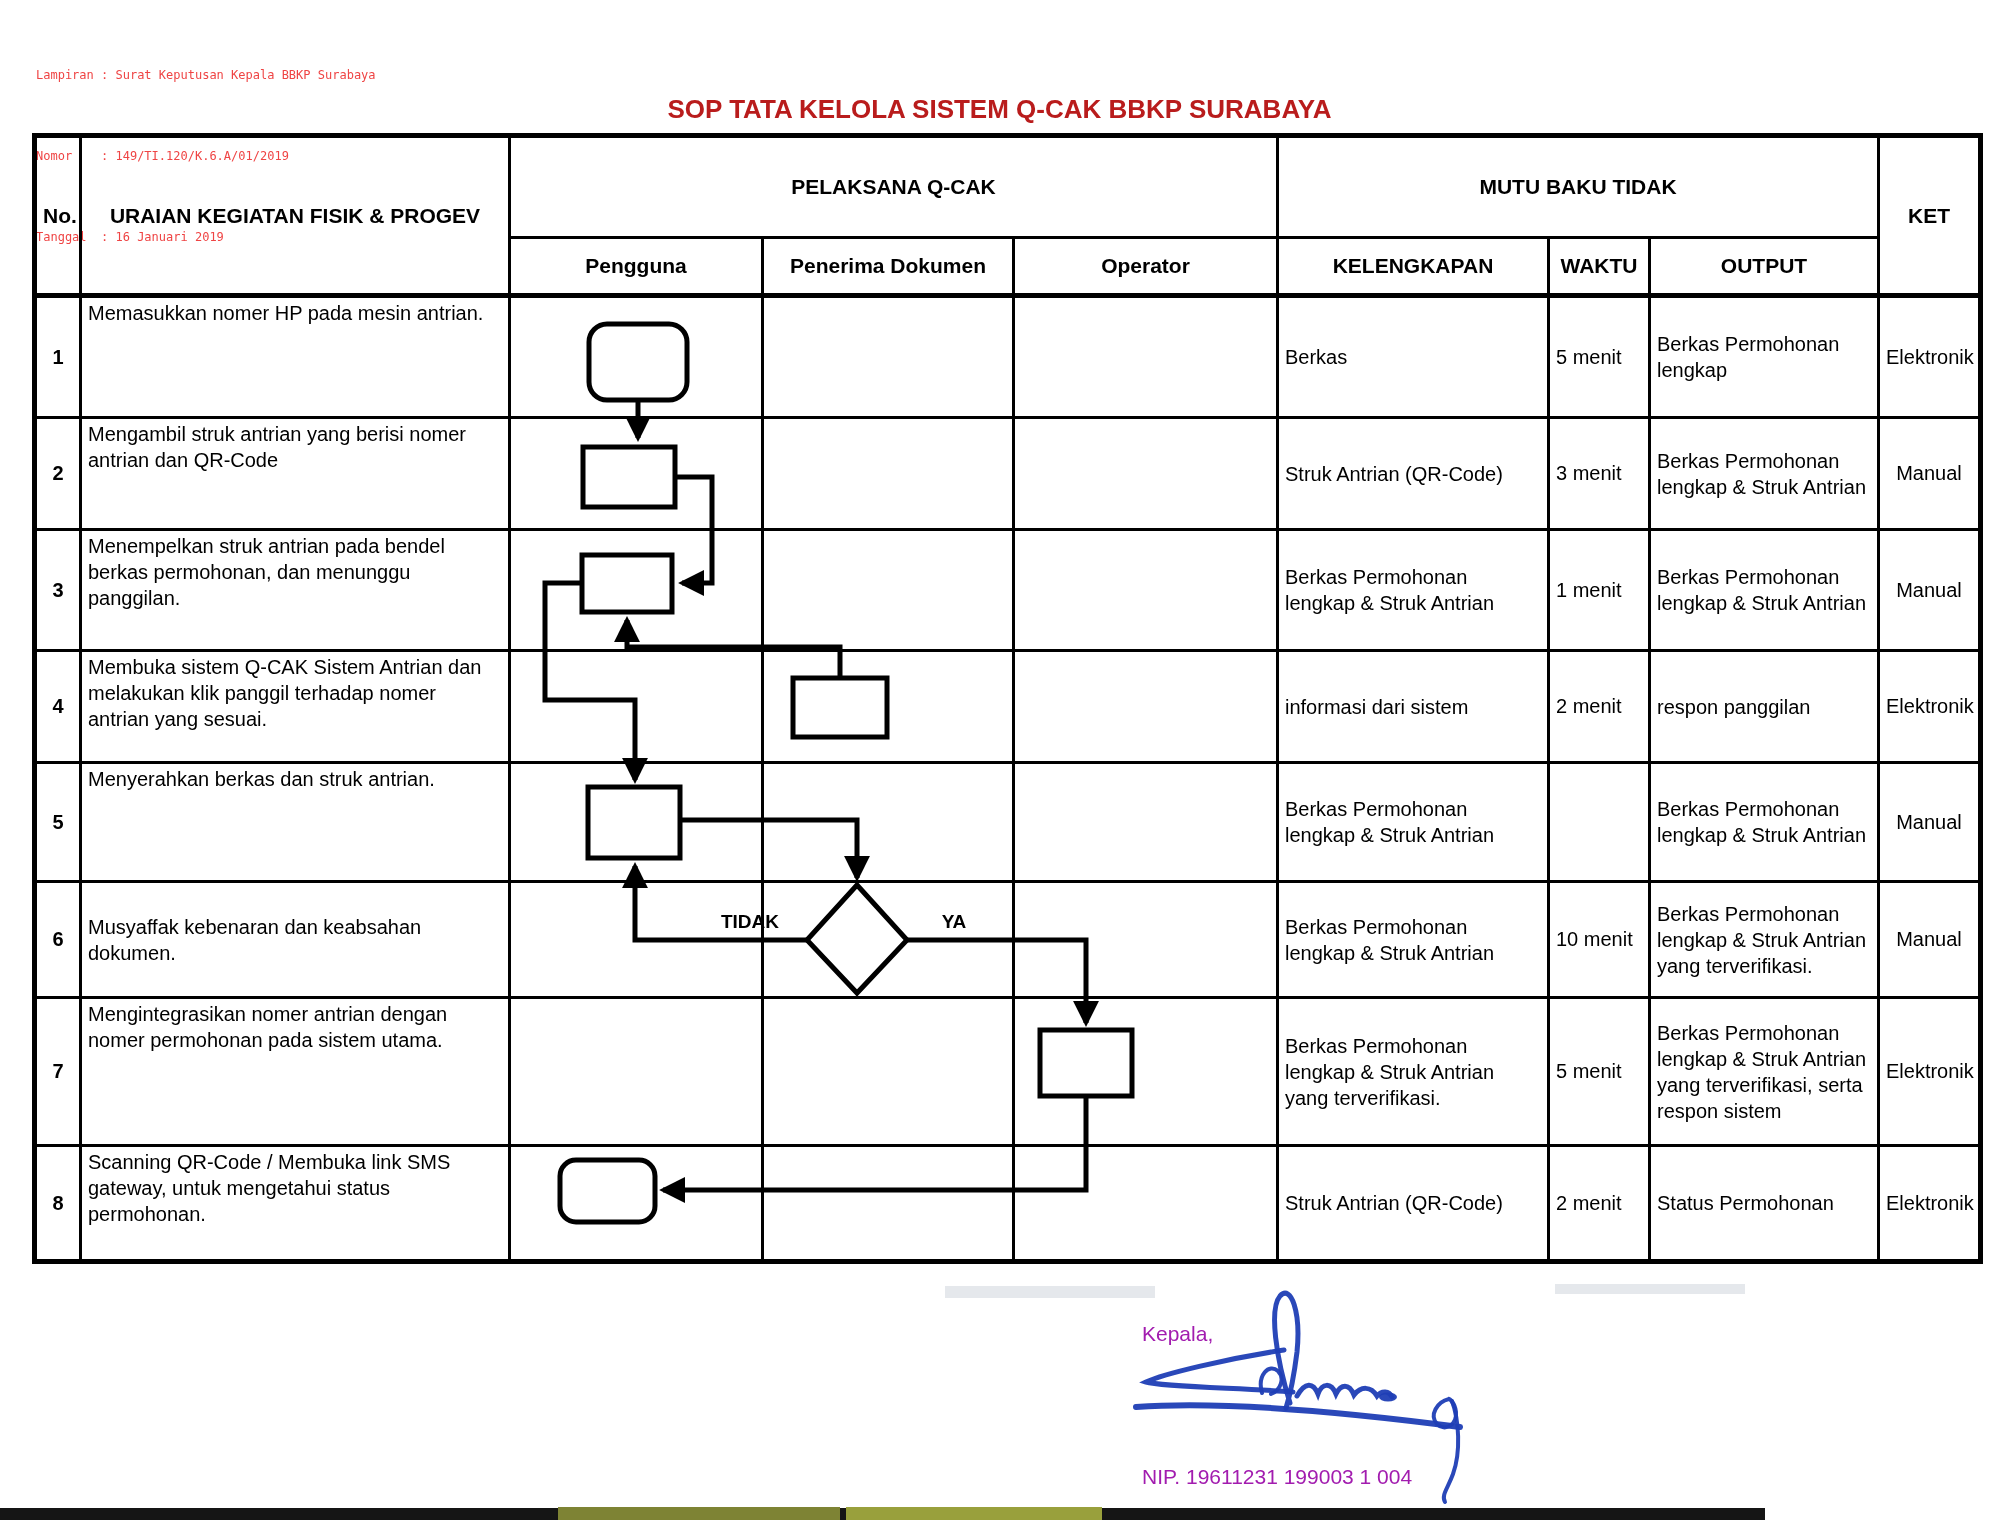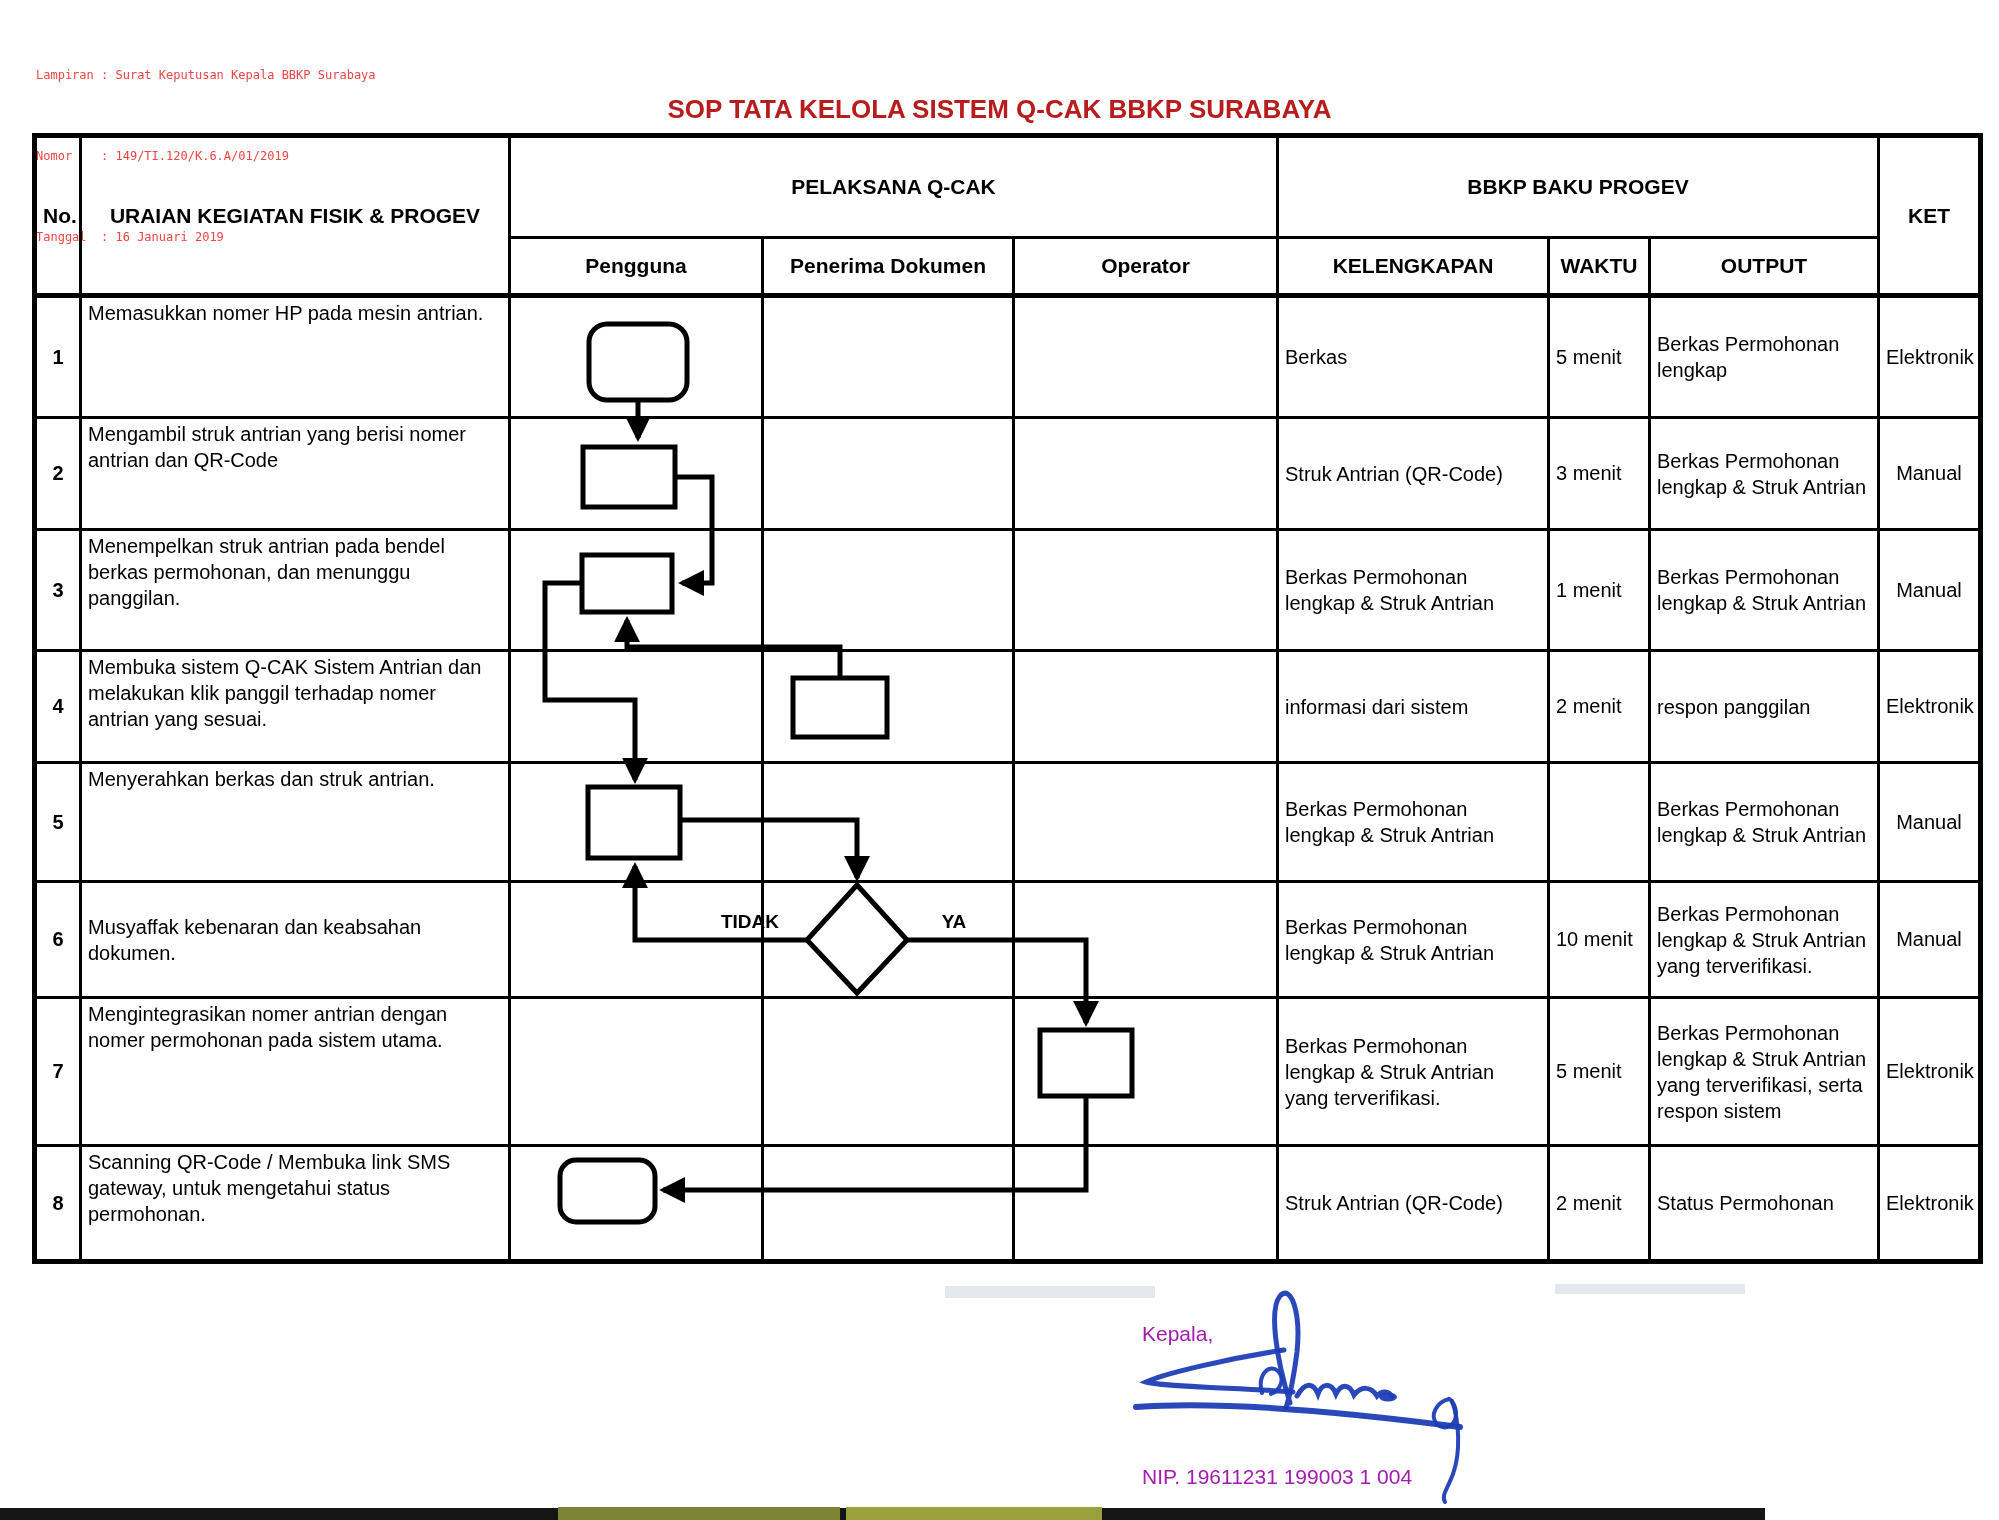--- a/index.html
+++ b/index.html
@@ -72,21 +72,21 @@
         <col style="width:271px">
       <col style="width:101px">
         <col style="width:229px">
         <col style="width:102px">
     </colgroup>
     <thead>
       <tr style="height:102px">
         <th rowspan="2">No.</th>
         <th rowspan="2">URAIAN KEGIATAN FISIK &amp; PROGEV</th>
         <th colspan="3">PELAKSANA Q-CAK</th>
-        <th colspan="3">BBKP BAKU PROGEV</th>
+        <th colspan="3">MUTU BAKU TIDAK</th>
         <th rowspan="2">KET</th>
       </tr>
       <tr style="height:58px">
         <th>Pengguna</th>
         <th>Penerima Dokumen</th>
         <th>Operator</th>
         <th>KELENGKAPAN</th>
         <th>WAKTU</th>
         <th>OUTPUT</th>
       </tr>

